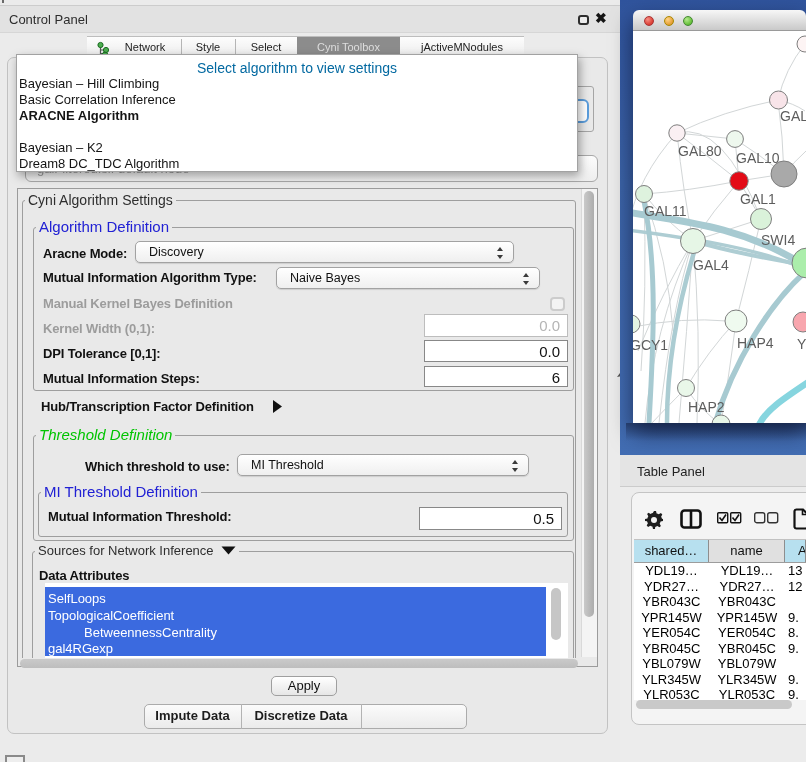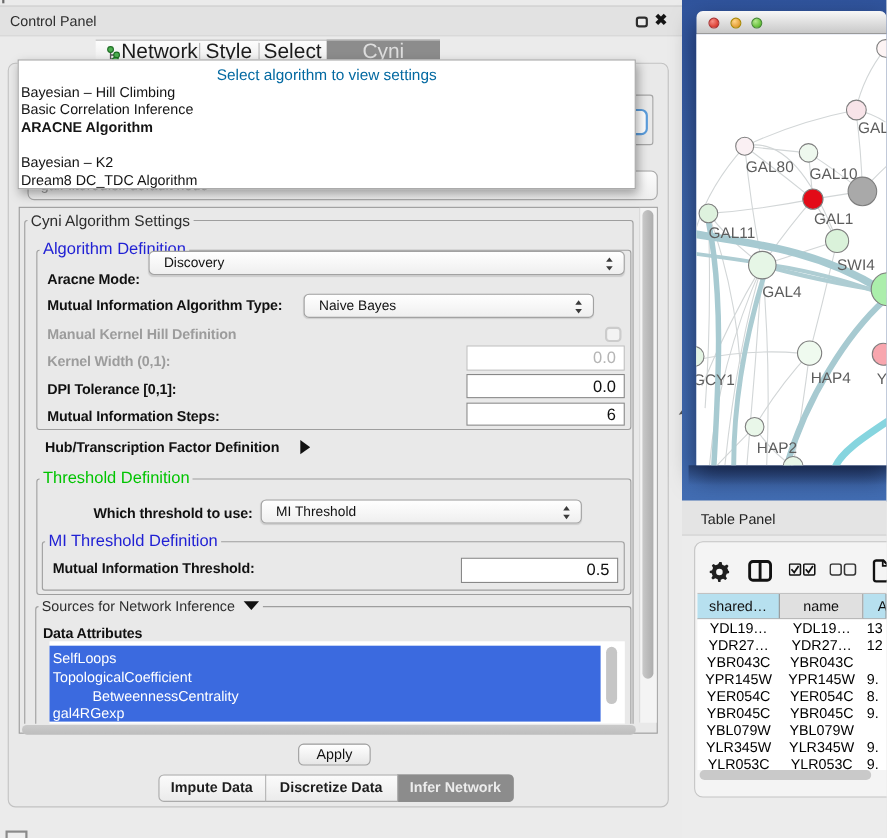--- a/index.html
+++ b/index.html
@@ -6,21 +6,21 @@
   html,body { width:806px; height:762px; overflow:hidden; }
   body { font-family:"Liberation Sans", sans-serif; position:relative; background:#ebebeb; }
   .abs { position:absolute; }
   
   #left { left:0; top:0; width:620px; height:762px; background:#ebebeb; }
   #titlebar { left:0; top:5px; width:620px; height:28px; background:#e2e2e2; border-top:1px solid #ccc; border-bottom:1px solid #d6d6d6;}
   #titlebar .t { position:absolute; left:9px; top:6px; font-size:13px; color:#2d2d2d; }
   .winbtn { position:absolute; top:11px; }
   #floatbtn { left:578px; top:14.5px; width:11px; height:10px; border:2px solid #2e2e2e; border-radius:3px; background:#ececec; }
   #closex { left:595px; top:10px; font-size:14px; font-weight:bold; color:#141414; }
-  .tab { position:absolute; top:36px; height:21px; font-size:19px; color:#1c1c1c; text-align:center; line-height:21px;
+  .tab { position:absolute; top:36px; height:21px; font-size:11px; color:#1c1c1c; text-align:center; line-height:21px;
          background:linear-gradient(#fdfdfd,#ececec); border-top:1px solid #bdbdbd;}
   .tabsep { position:absolute; top:3px; width:1px; height:15px; background:#b5b5b5; }
   #tabsel { background:#8c8c8c; color:#dedede; }
   
   #panel { left:7px; top:57px; width:601px; height:677px; background:#e9e9e9; border:1px solid #c2c2c2; border-radius:7px; }
   
   #infgrp { left:30px; top:86px; width:564px; height:46px; border:1px solid #a5a5a5; border-radius:3px; }
   #focuscombo { left:231px; top:99px; width:358px; height:24px; border:2px solid #5b9ddc; border-radius:6px; background:#fff; }
   #netcombo { left:25px; top:155px; width:573px; height:27px; border:1px solid #a8a8a8; border-radius:6px; background:linear-gradient(#fcfcfc,#eee); }
   #netcombo span { position:absolute; left:11px; top:5px; font-size:13px; color:#9a9a9a; }
@@ -104,20 +104,21 @@
       <path d="M4.5 5.5 L4.5 12.5 L8 12.5 M4.5 9 L9.5 9" stroke="#555" stroke-width="1.2" fill="none"></path>
       <circle cx="4.5" cy="4" r="2.6" fill="#4caf50" stroke="#1c6b22"></circle>
       <circle cx="10" cy="9" r="2.6" fill="#4caf50" stroke="#1c6b22"></circle>
       <ellipse cx="9" cy="13" rx="2.6" ry="1.8" fill="#4caf50" stroke="#1c6b22"></ellipse>
     </svg>
     <span style="margin-left:22px;">Network</span>
   </div>
   <div class="abs tab" style="left:181px; width:54px;">Style</div>
   <div class="abs tab" style="left:235px; width:62px;">Select</div>
   <div class="abs tab" id="tabsel" style="left:297px; width:103px;">Cyni Toolbox</div>
+  <div class="abs tab" style="left:400px; width:124px;">jActiveMNodules</div>
   <div class="abs tabsep" style="left:181px; top:39px;"></div>
   <div class="abs tabsep" style="left:235px; top:39px;"></div>
 
   <div class="abs" id="infgrp"></div>
   <div class="abs" id="focuscombo"></div>
   <div class="abs" id="netcombo">
       <span>galFiltered.sif default node</span>
     </div>
 
   <div class="abs" id="scrollpane"></div>
@@ -128,37 +129,37 @@
   <div class="abs" id="spclip">
 
     <div style="position:relative; left:-18px; top:-189px; width:620px; height:700px;">
       <div class="grp" style="left:22px; top:200px; width:554px; height:470px; border-radius:3px 3px 0 0;">
         <span class="lg dk">Cyni Algorithm Settings</span>
       </div>
       <div class="grp" style="left:33px; top:227px; width:541px; height:164px;">
         <span class="lg bl">Algorithm Definition</span>
       </div>
       <span class="lbl" style="left:43px; top:246px;">Aracne Mode:</span>
-      <div class="combo" style="left:135px; top:228px; width:433px;">Discovery<span class="arr"></span></div>
+      <div class="combo" style="left:135px; top:241px; width:379px;">Discovery<span class="arr"></span></div>
       <span class="lbl" style="left:43px; top:270px;">Mutual Information Algorithm Type:</span>
       <div class="combo" style="left:276px; top:267px; width:264px;">Naive Bayes<span class="arr"></span></div>
-      <span class="lbl dis" style="left:43px; top:296px;">Manual Kernel Hill Definition</span>
+      <span class="lbl dis" style="left:43px; top:296px;">Manual Kernel Bayes Definition</span>
       <div class="abs" id="ckb"></div>
       <span class="lbl dis" style="left:43px; top:321px;">Kernel Width (0,1):</span>
       <div class="fld dis" style="left:424px; top:314px; width:144px; height:23px;">0.0</div>
       <span class="lbl" style="left:43px; top:346px;">DPI Tolerance [0,1]:</span>
       <div class="fld" style="left:424px; top:340px; width:144px; height:22px;">0.0</div>
       <span class="lbl" style="left:43px; top:371px;">Mutual Information Steps:</span>
       <div class="fld" style="left:424px; top:366px; width:144px; height:21px;">6</div>
       <span class="lbl" style="left:41px; top:399px;">Hub/Transcription Factor Definition</span>
       <svg class="abs" style="left:271px; top:399px;" width="13" height="15" viewBox="0 0 13 15">
           <path d="M2 1 L11 7.5 L2 14 Z" fill="#111"></path>
         </svg>
 
-      <div class="grp" style="left:33px; top:435px; width:541px; height:106px;">
+      <div class="grp" style="left:33px; top:435px; width:541px; height:106px;font-style:italic;">
         <span class="lg gr">Threshold Definition</span>
       </div>
       <span class="lbl" style="left:85px; top:459px;">Which threshold to use:</span>
       <div class="combo" style="left:237px; top:454px; width:292px;">MI Threshold<span class="arr"></span></div>
       <div class="grp" style="left:38px; top:492px; width:530px; height:45px;">
         <span class="lg bl">MI Threshold Definition</span>
       </div>
       <span class="lbl" style="left:48px; top:509px;">Mutual Information Threshold:</span>
       <div class="fld" style="left:419px; top:507px; width:143px; height:23px;">0.5</div>
 
@@ -176,21 +177,20 @@
       <span class="li abs" style="left:48px; top:641px; font-size:13px; color:#fff;">gal4RGexp</span>
       <div class="abs" id="listsb"></div>
     </div>
   </div>
 
   <div class="abs" id="apply">Apply</div>
 
   <div class="abs" id="btabs"></div>
   <div class="abs btab" style="left:144px; width:97px;">Impute Data</div>
   <div class="abs btab" style="left:241px; width:120px;">Discretize Data</div>
-  <div class="abs btab" id="btsel" style="left:361px; width:106px; border-radius:0 4px 4px 0;">Infer Network</div>
   <div class="abs btsep" style="left:241px; top:704px;"></div>
   <div class="abs btsep" style="left:361px; top:704px;"></div>
 
   <div class="abs" id="popup">
     <div class="ph">Select algorithm to view settings</div>
     <div class="it" style="top:21px;">Bayesian – Hill Climbing</div>
     <div class="it" style="top:37px;">Basic Correlation Inference</div>
     <div class="it" style="top:53px; font-weight:bold;">ARACNE Algorithm</div>
     <div class="it" style="top:85px;">Bayesian – K2</div>
     <div class="it" style="top:101px;">Dream8 DC_TDC Algorithm</div>

